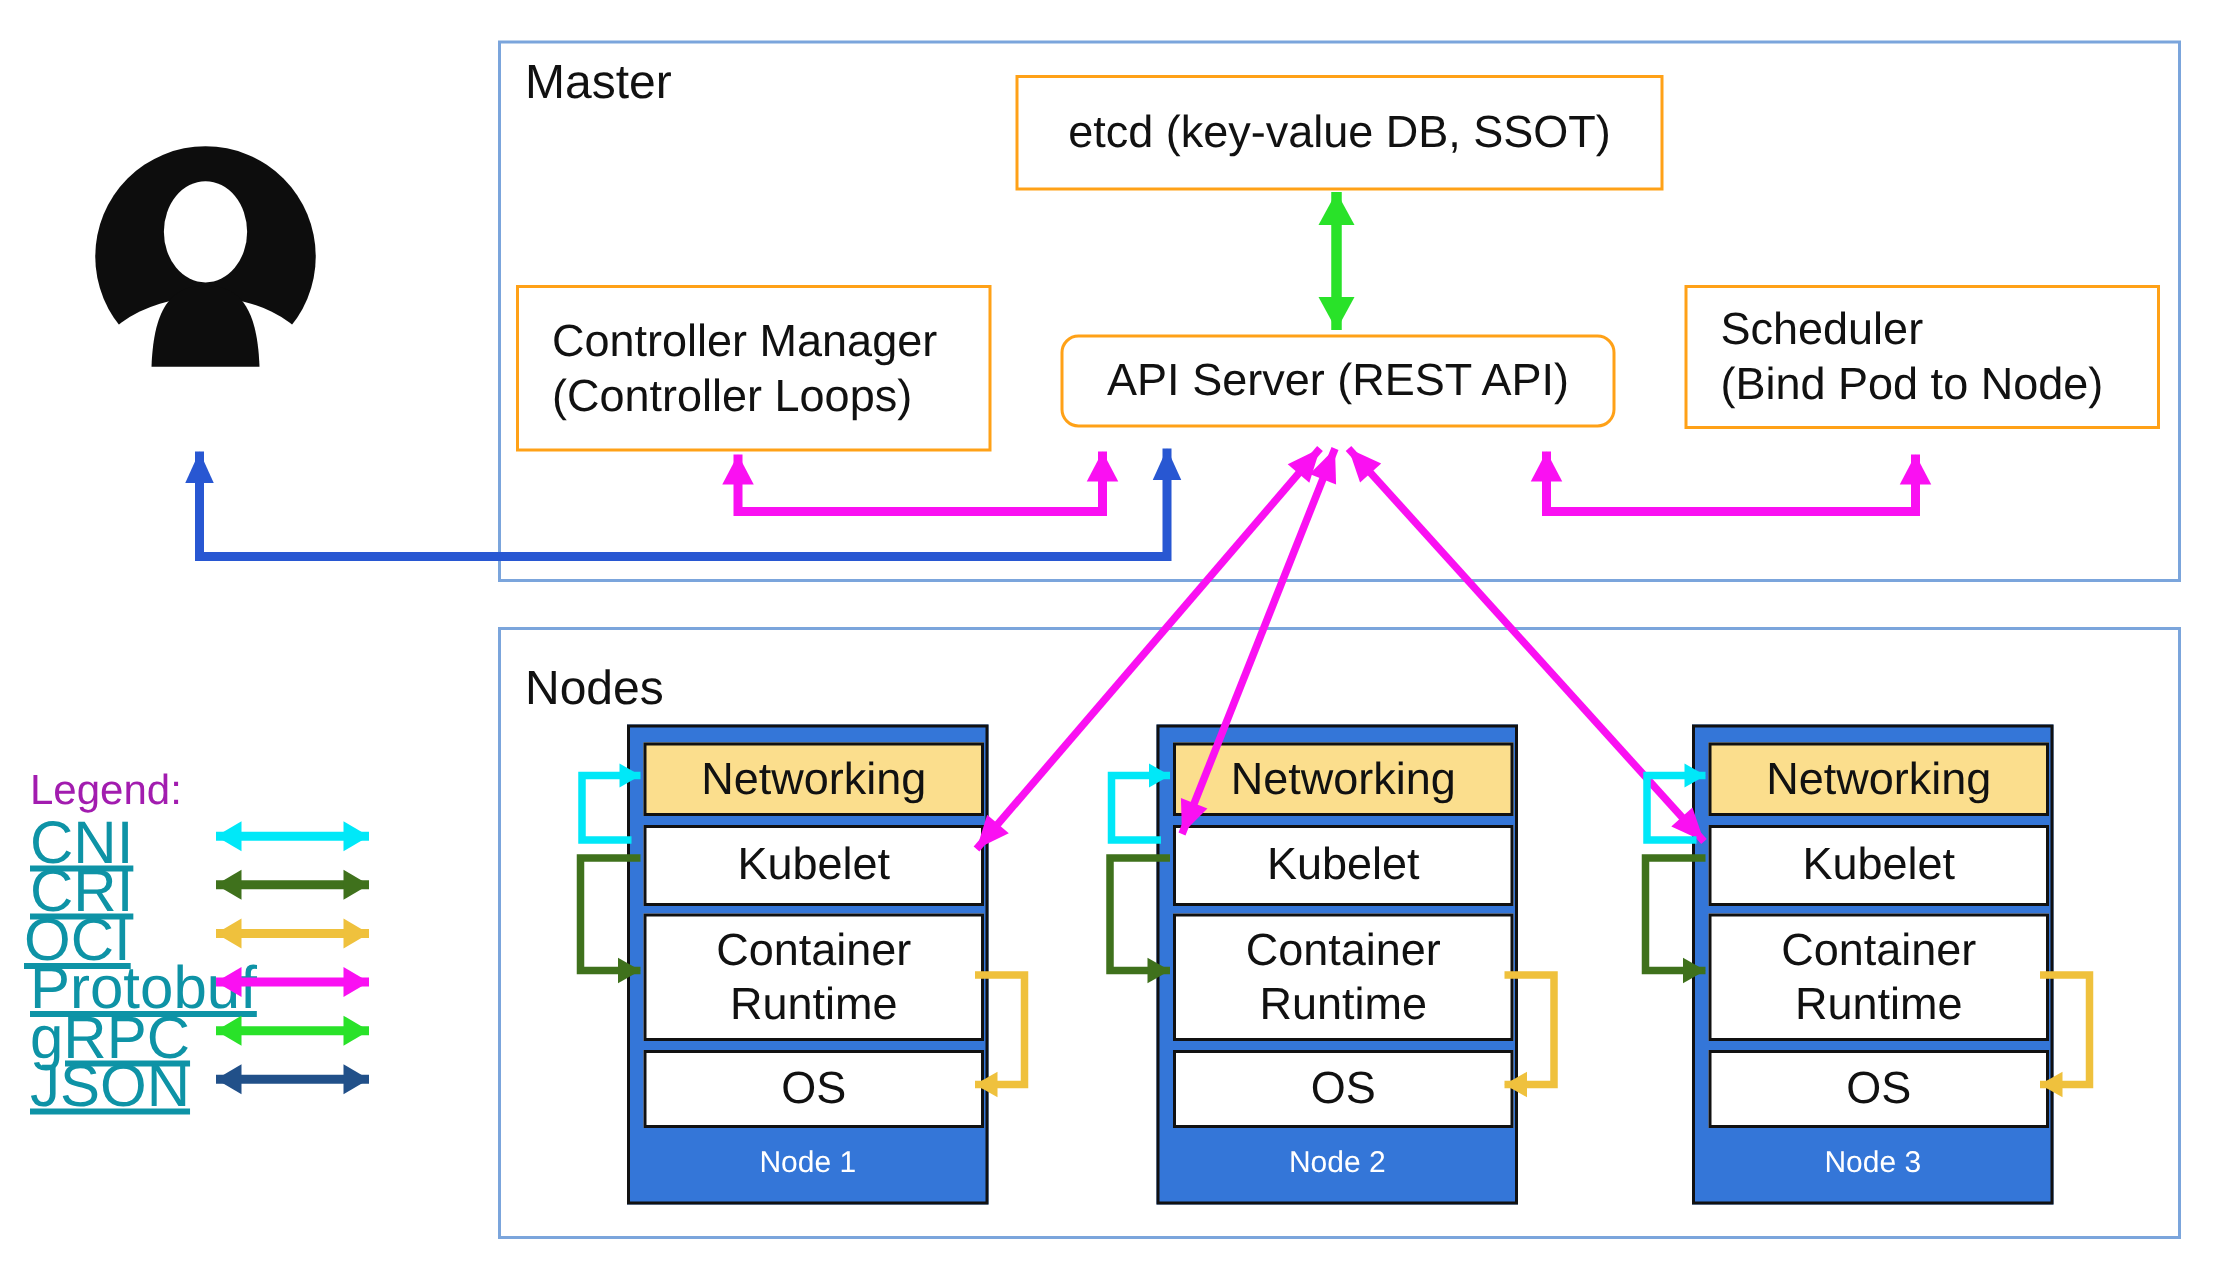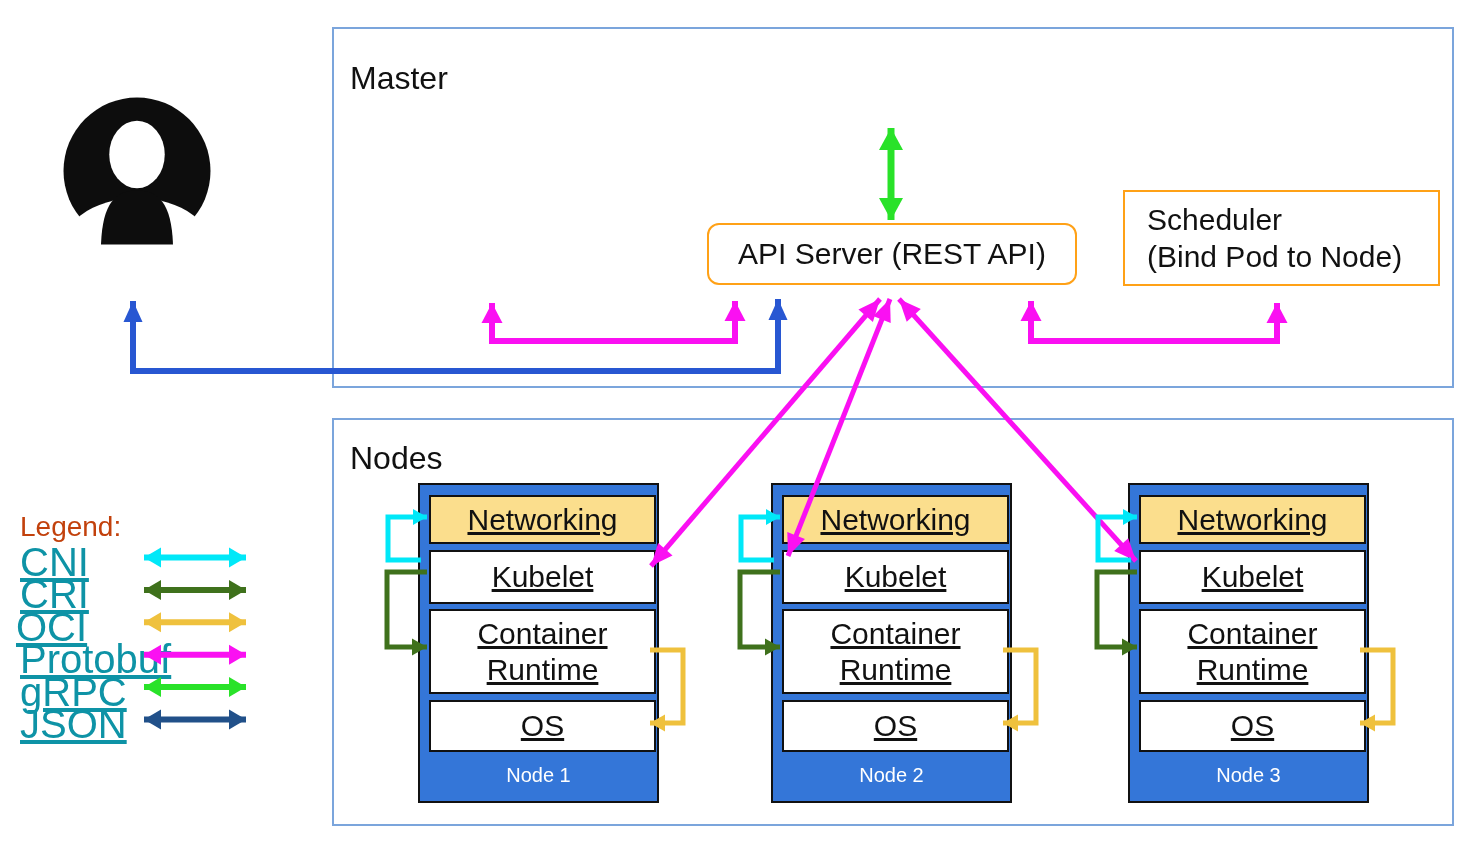--- a/index.html
+++ b/index.html
@@ -16,46 +16,51 @@
   }
   .abs{position:absolute;box-sizing:border-box;}
   .container{border:2px solid var(--c-container);background:#fff;}
   .heading{font-size:32px;color:#111;white-space:nowrap;}
   .obox{border:2px solid var(--c-component);background:#fff;display:flex;align-items:center;justify-content:center;
         font-size:30px;text-align:center;}
   .obox.twoline{flex-direction:column;align-items:flex-start;justify-content:center;padding-left:22px;text-align:left;}
   .obox.twoline div{line-height:37px;}
   .node{background:var(--c-nodefill);border:2px solid #111;}
   .layer{position:absolute;left:9px;width:223px;border:2px solid #111;background:#fff;display:flex;
-         align-items:center;justify-content:center;text-align:center;font-size:30px;line-height:36px;text-decoration:underline;}
+         align-items:center;justify-content:center;text-align:center;font-size:30px;line-height:36px;}
   .layer.networking{background:var(--c-netfill);}
   .node-label{position:absolute;left:0;top:279px;width:100%;text-align:center;font-size:20px;color:#fff;}
   .user-label{text-align:center;font-size:30px;}
-  .legend-title{font-size:28px;color:#c2410c;}
+  .legend-title{font-size:28px;color:#a21caf;}
   .legend-link{font-size:40px;color:var(--c-legendlink);text-decoration:underline;cursor:pointer;white-space:nowrap;}
   #arrows{position:absolute;left:0;top:0;width:1475px;height:852px;pointer-events:none;z-index:10;}
 </style>
 </head>
 <body>
 
 <div id="canvas">
 
   <div class="abs" style="left:62px;top:97px;width:150px;height:148px;">
     <svg width="150" height="148" viewBox="0 0 100 98">
       <circle cx="50" cy="49" r="49" fill="#0d0d0d"></circle>
       <ellipse cx="50" cy="106" rx="53" ry="39" fill="#ffffff"></ellipse>
       <path d="M 26,98 C 27,70 36,62 50,62 C 64,62 73,70 74,98 Z" fill="#0d0d0d"></path>
       <ellipse cx="50" cy="38" rx="18.5" ry="22.5" fill="#ffffff"></ellipse>
     </svg>
   </div>
 
   <div class="abs container" style="left:332px;top:27px;width:1122px;height:361px;"></div>
-  <div class="abs heading" style="left:350px;top:60px;">Master</div>
-
-
+  <div class="abs heading" style="left:350px;top:36px;">Master</div>
+
+  <div class="abs obox" style="left:677px;top:50px;width:432px;height:77px;">etcd (key-value DB, SSOT)</div>
+
+  <div class="abs obox twoline" style="left:344px;top:190px;width:317px;height:111px;">
+    <div>Controller Manager</div>
+    <div>(Controller Loops)</div>
+  </div>
 
   <div class="abs obox" style="left:707px;top:223px;width:370px;height:62px;border-radius:12px;">API Server (REST API)</div>
 
   <div class="abs obox twoline" style="left:1123px;top:190px;width:317px;height:96px;">
     <div>Scheduler</div>
     <div>(Bind Pod to Node)</div>
   </div>
 
   <div class="abs container" style="left:332px;top:418px;width:1122px;height:408px;"></div>
   <div class="abs heading" style="left:350px;top:440px;">Nodes</div>

